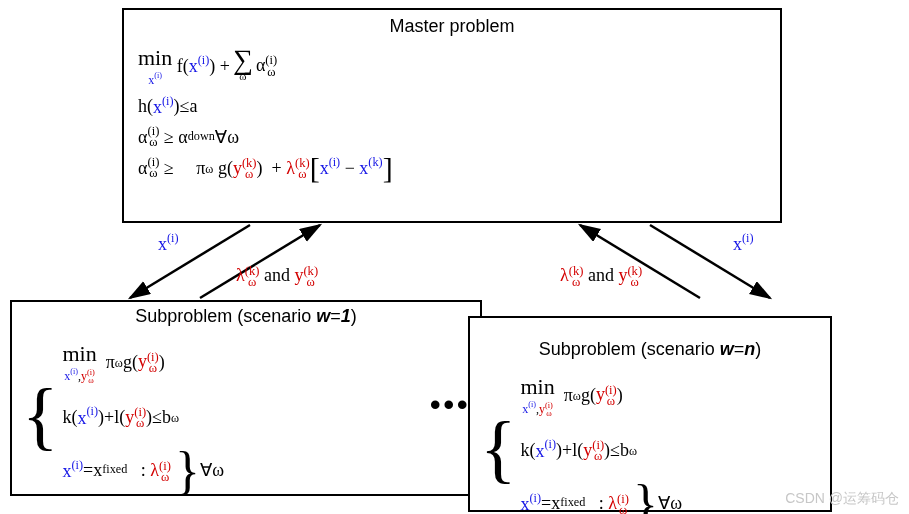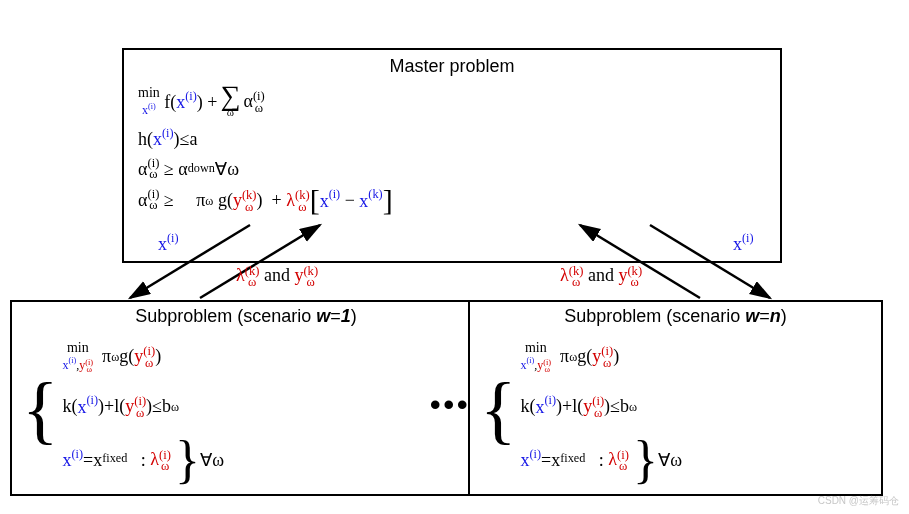--- a/index.html
+++ b/index.html
@@ -16,55 +16,54 @@
     border: 2px solid #000;
     background: #fff;
     position: absolute;
   }
   .master {
     left: 122px;
     top: 8px;
     width: 660px;
     height: 215px;
     padding: 6px 14px;
-    margin-top: 40px;
   }
   .sub1 {
     left: 10px;
     top: 300px;
     width: 472px;
     height: 196px;
     padding: 4px 10px;
   }
   .sub2 {
     left: 468px;
-    top: 300px;
-    width: 415px;
+    top: 316px;
+    width: 364px;
     height: 196px;
-    padding: 4px 10px;
+    padding: 21px 10px;
   }
   .title {
     text-align: center;
     font-size: 18px;
     margin-bottom: 6px;
   }
   .title .bold { font-weight: bold; font-style: italic; }
   .math {
     font-family: "Cambria Math", "Times New Roman", serif;
     font-size: 18px;
     line-height: 1.35;
   }
   .math .row { display:flex; align-items:center; margin: 6px 0; }
   .blue { color: #1616e6; }
   .red  { color: #d30000; }
   .sup { font-size: 0.68em; vertical-align: super; position:relative; top:-0.1em; }
   .sub { font-size: 0.68em; vertical-align: sub; position:relative; top:0.1em; }
   .stack { display:inline-flex; flex-direction:column; align-items:center; line-height:0.9; font-size:0.7em; vertical-align:middle; }
   .minblock { display:inline-flex; flex-direction:column; align-items:center; }
-  .minblock .minlbl { font-size:14px; }
+  .minblock .minlbl { font-size:22px; }
   .minblock .under { font-size:12px; margin-top:-2px;}
   .sigma { display:inline-flex; flex-direction:column; align-items:center; margin:0 3px; }
   .sigma .sym { font-size:28px; line-height:0.9; }
   .sigma .under { font-size:11px; margin-top:-3px; }
   .lbrace {
     font-size: 76px;
     line-height: 0.8;
     display: inline-block;
     margin-right: 4px;
     font-family: "Times New Roman", serif;
@@ -100,21 +99,21 @@
     position:absolute;
     left:0; top:0;
     width:909px; height:514px;
     pointer-events:none;
   }
   .watermark {
     position:absolute;
     right:10px;
     bottom:6px;
     color:#c7c7c7;
-    font-size:10px;
+    font-size:14px;
   }
   .subrow1 { display:flex; align-items:center; }
   .subblock { display:flex; flex-direction:column; }
 </style>
 </head>
 <body>
 
 <div class="box master">
   <div class="title">Master problem</div>
   <div class="math">

